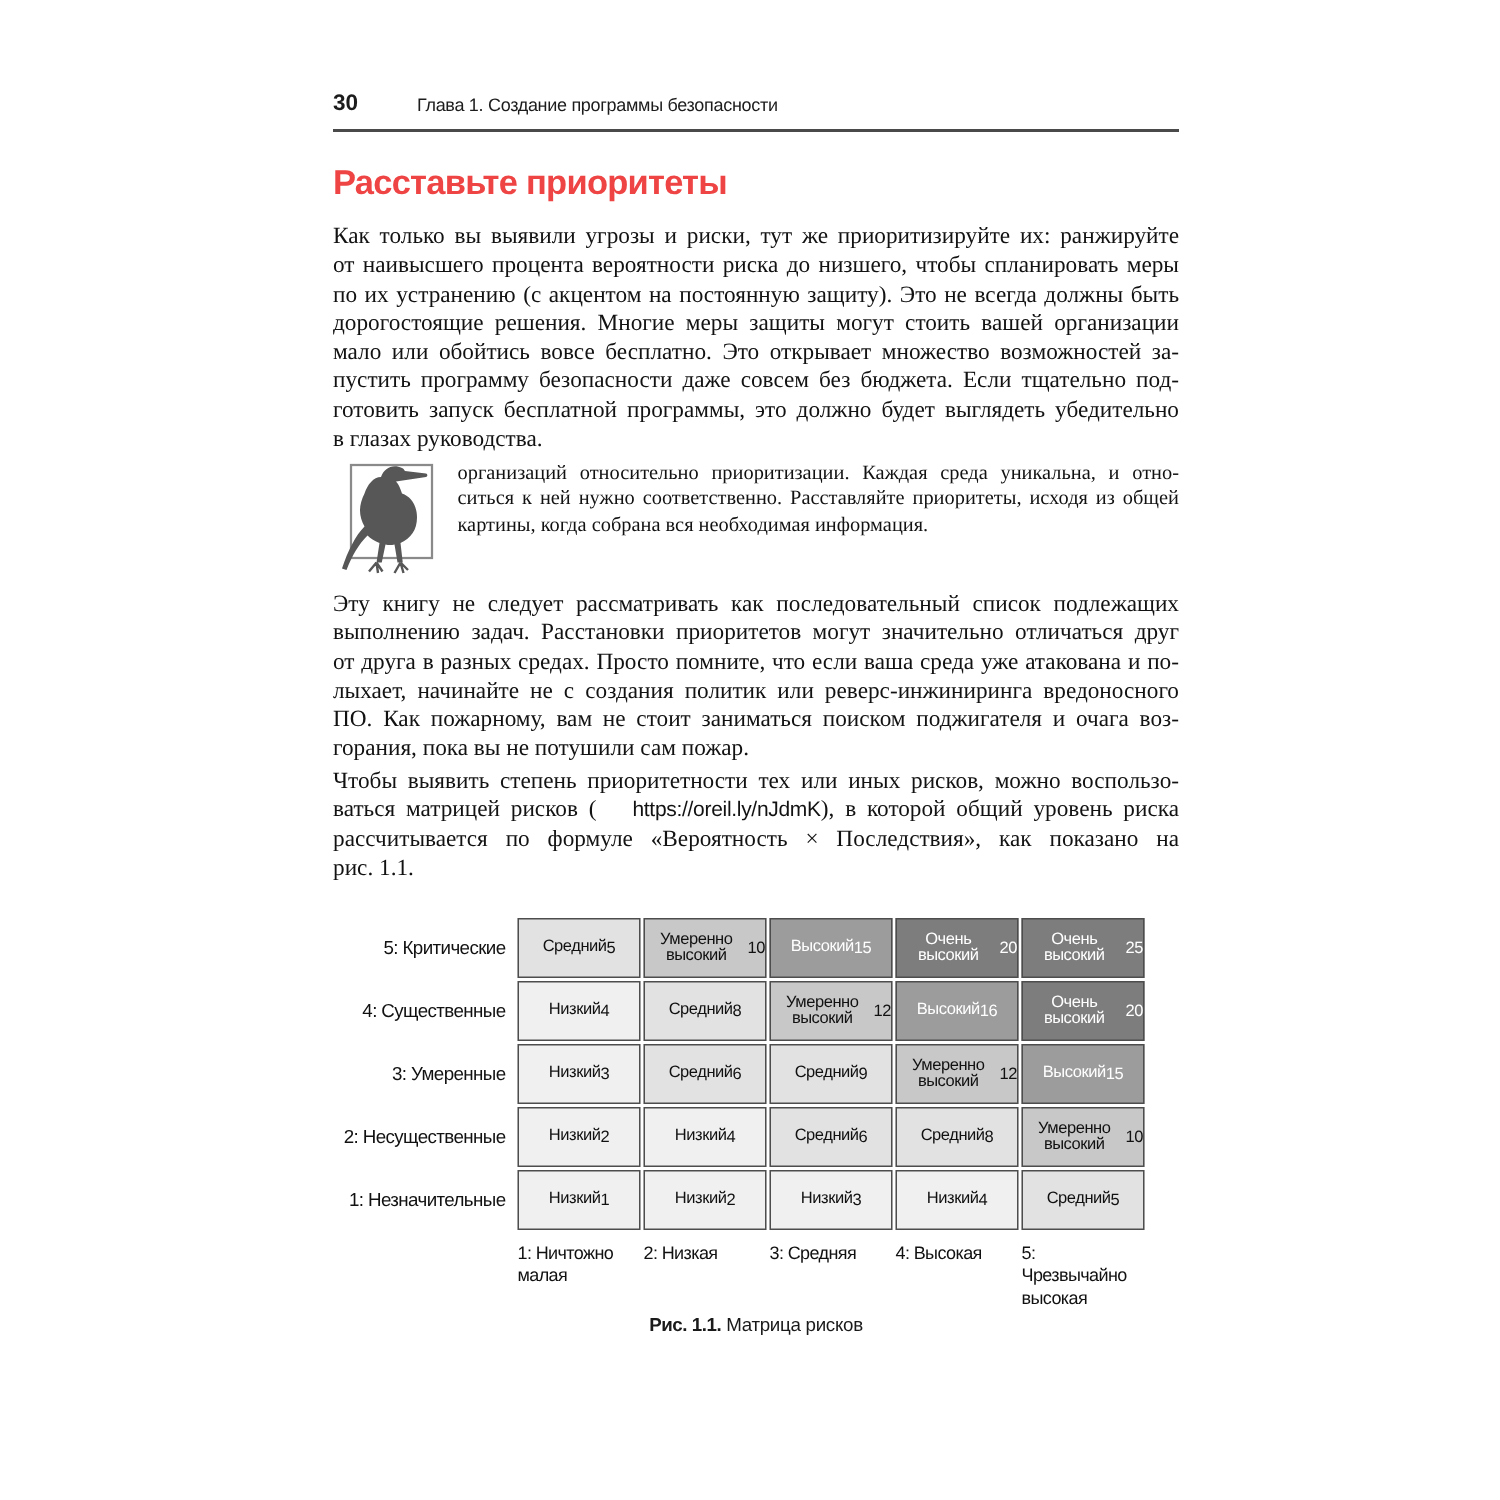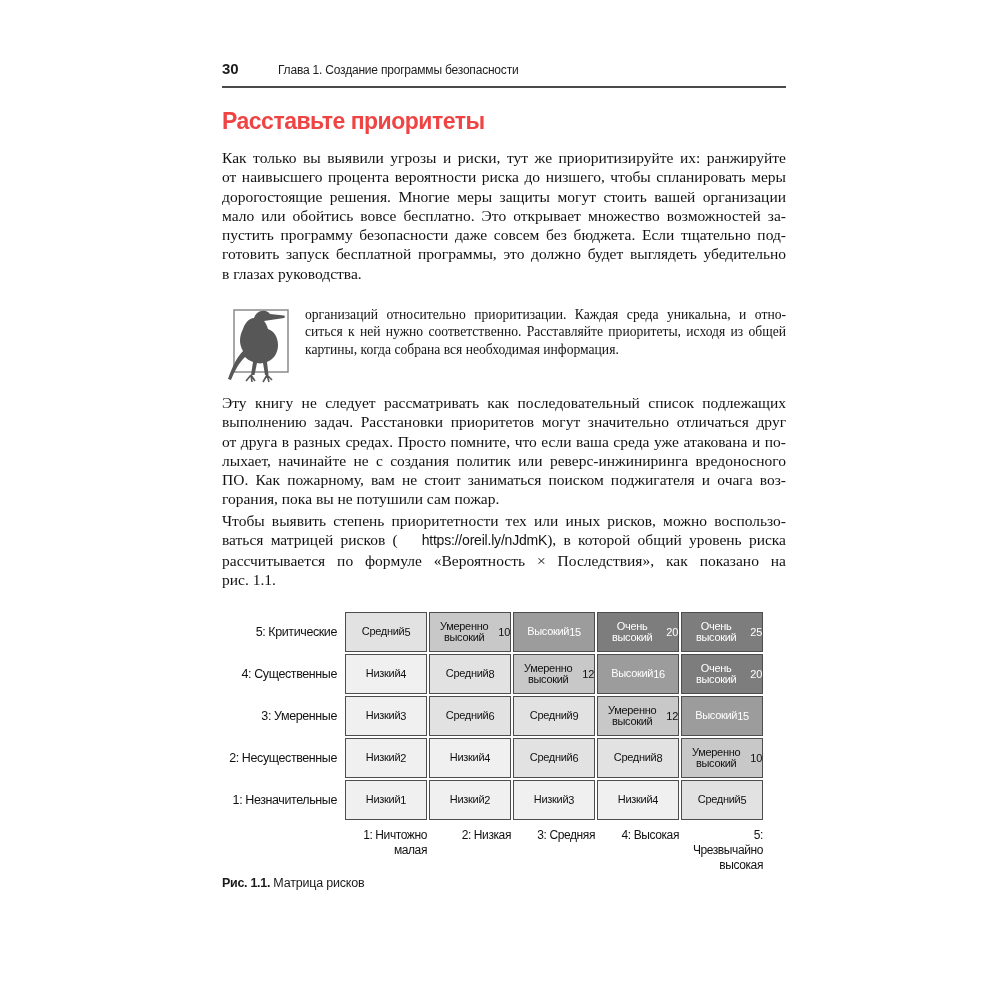--- a/index.html
+++ b/index.html
@@ -38,44 +38,45 @@
   .rowlabel{display:flex;align-items:center;justify-content:flex-end;
             padding-right:6px;font-size:12.5px;letter-spacing:-0.4px;color:#111;}
   .cell{border:1.5px solid #4d4d4d;display:flex;flex-direction:row;
         align-items:center;justify-content:center;
         font-size:11px;line-height:11.5px;letter-spacing:-0.3px;text-align:center;}
   .cell .val{margin-top:1px;}
 
   .collabels{position:absolute;top:828px;left:222px;
              display:grid;grid-template-columns:121px repeat(5,82px);gap:2px;
              font-family:"Liberation Sans",sans-serif;}
-  .collabel{text-align:right;font-size:12px;line-height:15px;
+  .collabel{text-align:left;font-size:12px;line-height:15px;
             letter-spacing:-0.4px;color:#111;}
 
   
-  .caption{position:absolute;top:876px;left:222px;width:564px;
+  .caption{position:absolute;top:876px;left:222px;width:564px;text-align:center;
            font-family:"Liberation Sans",sans-serif;font-size:12.5px;
            letter-spacing:-0.2px;color:#1a1a1a;}
   .caption b{letter-spacing:-0.3px;}
 </style>
 </head>
 <body>
 
 <div class="page">
 
   <div class="runhead">
     <span class="pagenum">30</span>
     <span class="chapter">Глава 1. Создание программы безопасности</span>
   </div>
 
   <div class="h1">Расставьте приоритеты</div>
 
   <div class="para p1">
       <div class="tline">Как только вы выявили угрозы и риски, тут же приоритизируйте их: ранжируйте</div>
       <div class="tline">от наивысшего процента вероятности риска до низшего, чтобы спланировать меры</div>
+      <div class="tline">по их устранению (с акцентом на постоянную защиту). Это не всегда должны быть</div>
       <div class="tline">дорогостоящие решения. Многие меры защиты могут стоить вашей организации</div>
       <div class="tline">мало или обойтись вовсе бесплатно. Это открывает множество возможностей за-</div>
       <div class="tline">пустить программу безопасности даже совсем без бюджета. Если тщательно под-</div>
       <div class="tline">готовить запуск бесплатной программы, это должно будет выглядеть убедительно</div>
       <div class="tline tlast">в глазах руководства.</div>
     </div>
 
   <div class="note">
     <div class="note-icon">
       <svg width="70" height="76" viewBox="0 0 70 76">

